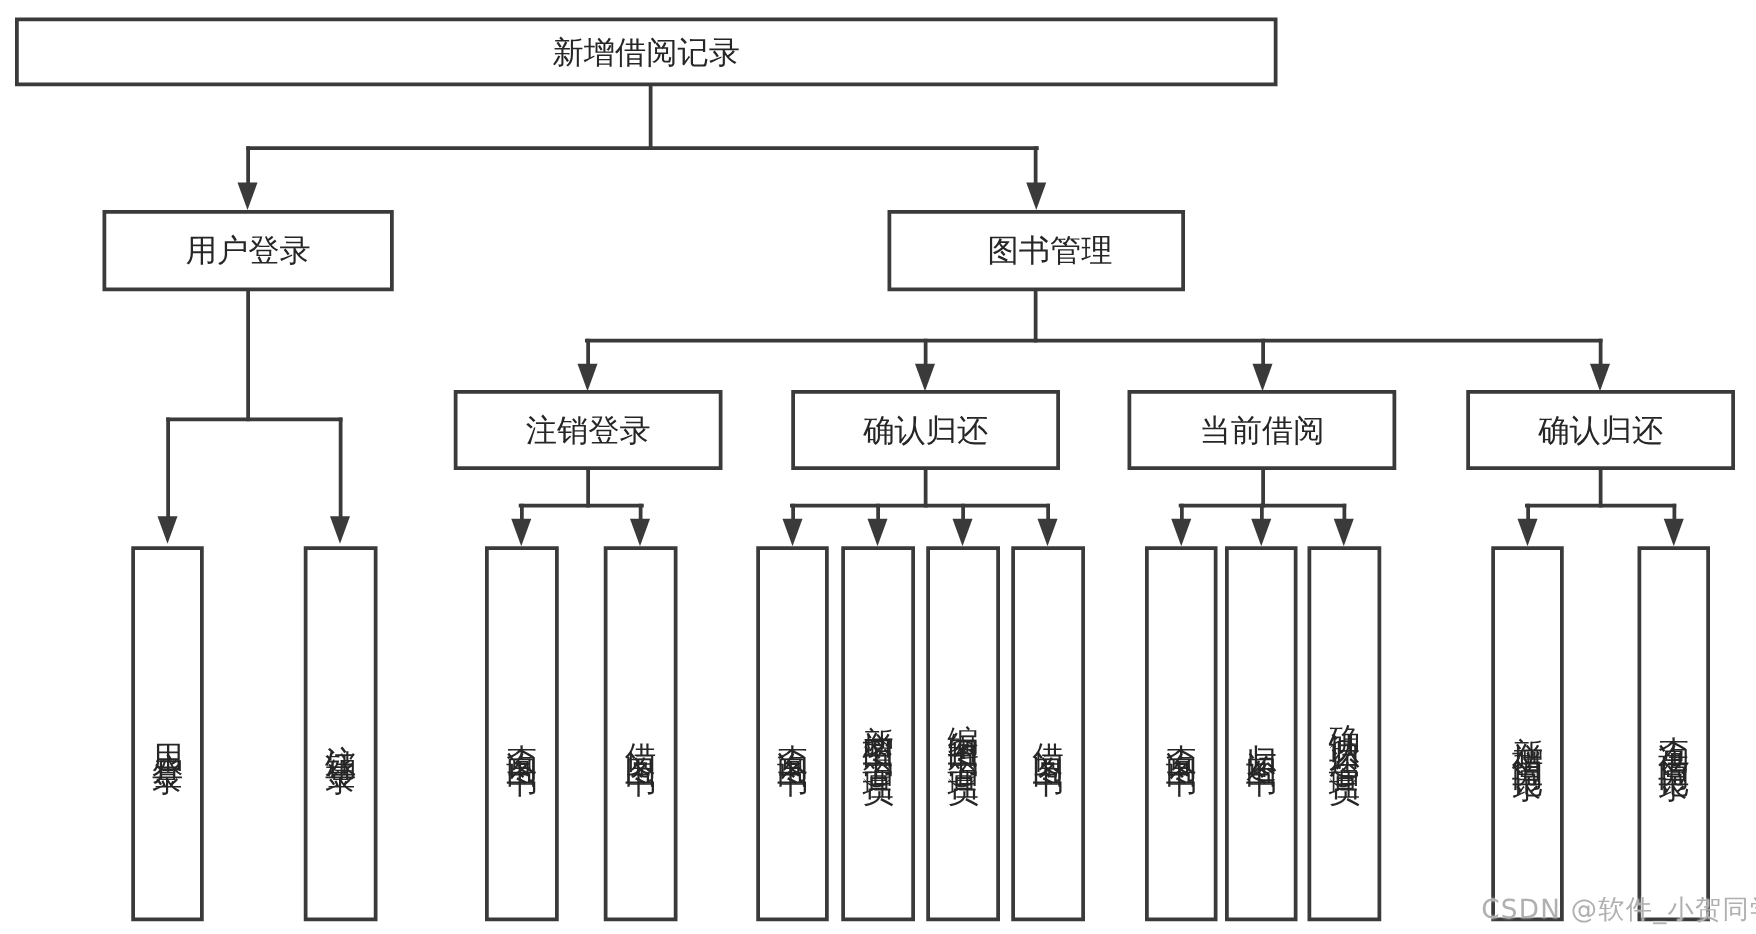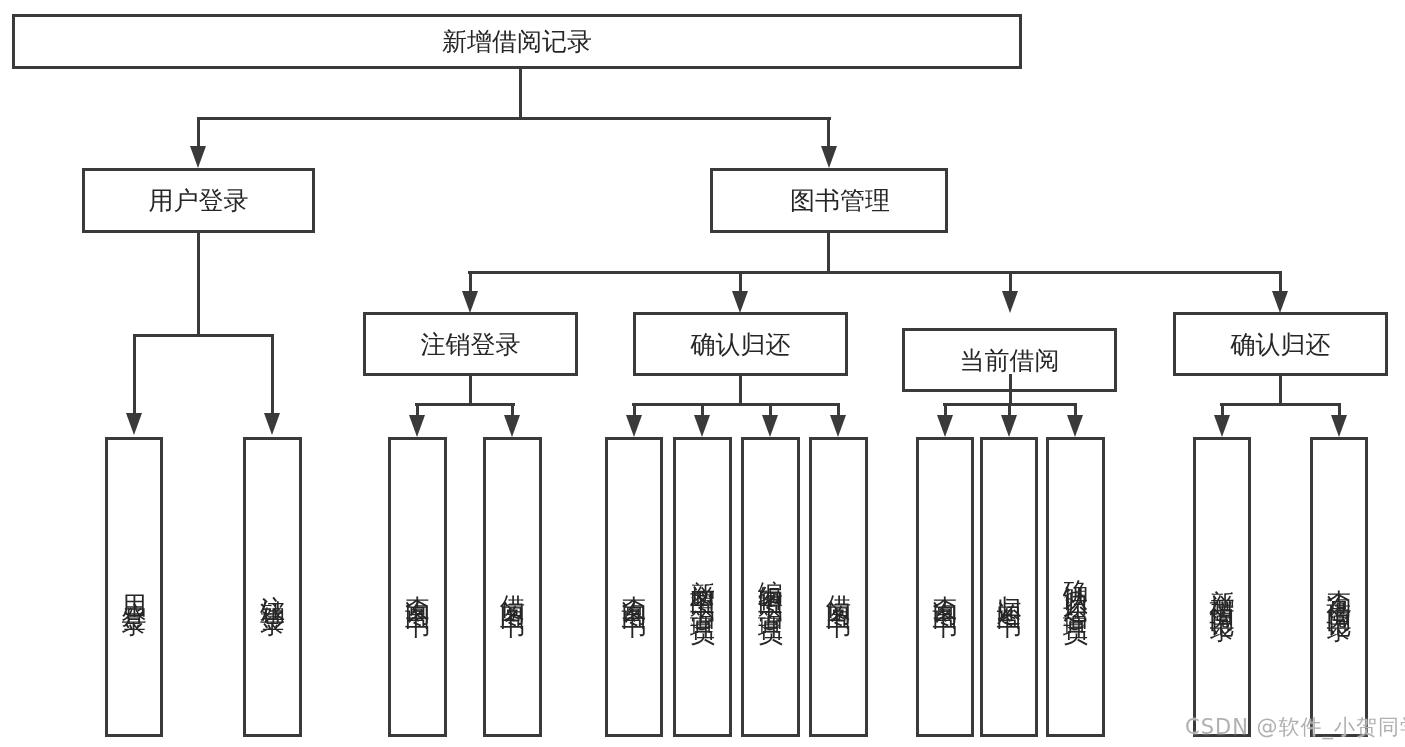--- a/index.html
+++ b/index.html
@@ -66,21 +66,21 @@
 
 <div class="stage">
 
   <div class="box" style="left:12px; top:14px; width:1010px; height:55px;">新增借阅记录</div>
 
   <div class="box" style="left:82px; top:168px; width:233px; height:65px;">用户登录</div>
   <div class="box" style="left:710px; top:168px; width:238px; height:65px;padding-left:22px;">图书管理</div>
 
   <div class="box" style="left:363px; top:312px; width:215px; height:64px;">注销登录</div>
   <div class="box" style="left:633px; top:312px; width:215px; height:64px;">确认归还</div>
-  <div class="box" style="left:902px; top:312px; width:215px; height:64px;margin-top:16px;">当前借阅</div>
+  <div class="box" style="left:902px; top:312px; width:215px; height:64px;">当前借阅</div>
   <div class="box" style="left:1173px; top:312px; width:215px; height:64px;">确认归还</div>
 
   <div class="box v" style="left:105px; top:437px; width:58px; height:300px;">用户登录</div>
   <div class="box v" style="left:243px; top:437px; width:59px; height:300px;">注销登录</div>
 
   <div class="box v" style="left:388px; top:437px; width:59px; height:300px;">查询图书</div>
   <div class="box v" style="left:483px; top:437px; width:59px; height:300px;">借阅图书</div>
 
   <div class="box v" style="left:605px; top:437px; width:58px; height:300px;">查询图书</div>
   <div class="box v" style="left:673px; top:437px; width:59px; height:300px;">新增图书（管理员）</div>

